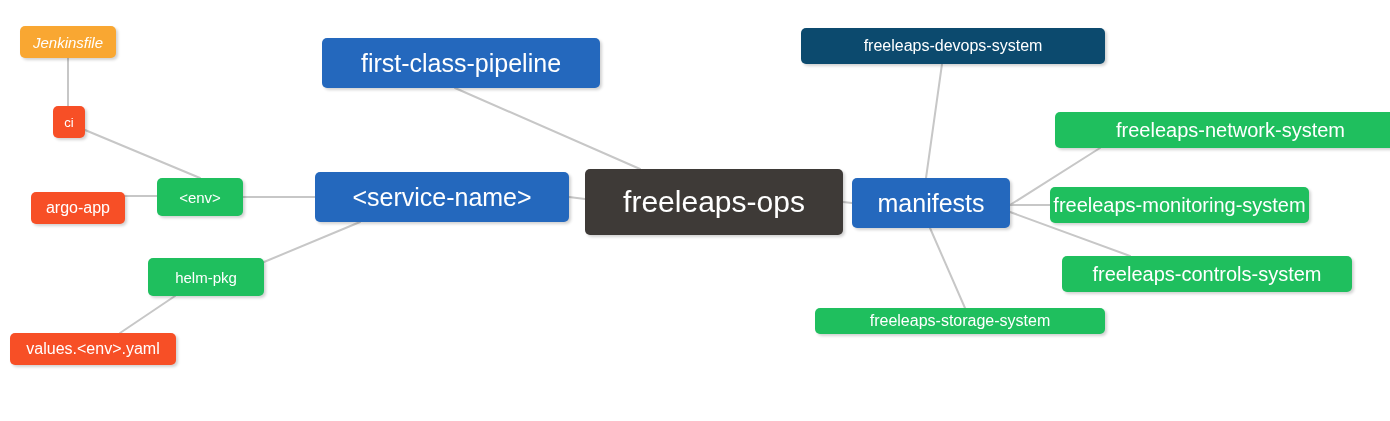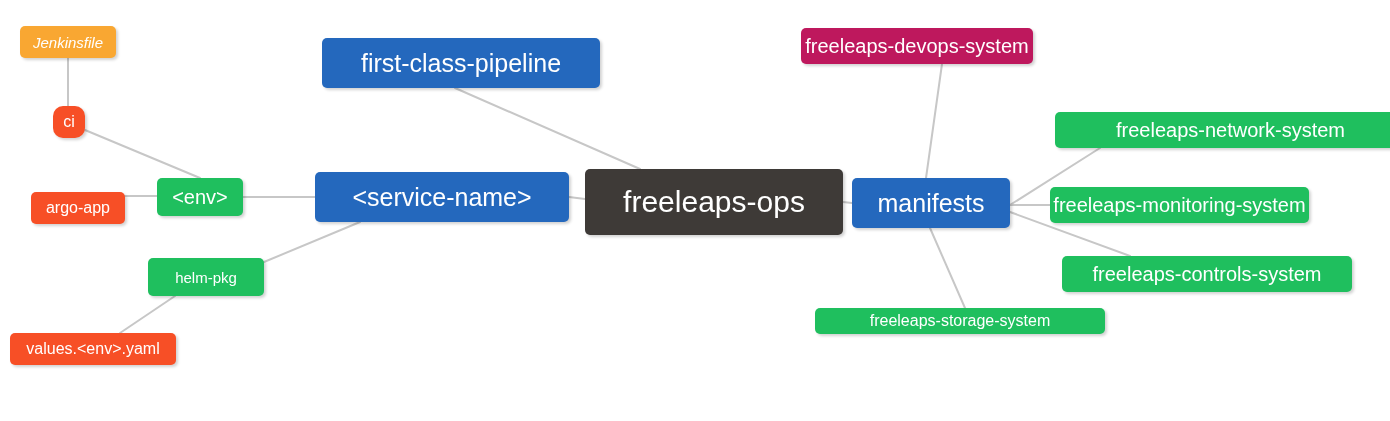--- a/index.html
+++ b/index.html
@@ -71,39 +71,39 @@
       </div>
       <div class="node" style="left: 315px; top: 172px; width: 254px; height: 50px; background: rgb(36, 104, 189); font-size: 25px;">
         <span class="node-label">&lt;service-name&gt;</span>
       </div>
       <div class="node" style="left: 322px; top: 38px; width: 278px; height: 50px; background: rgb(36, 104, 189); font-size: 25px;">
         <span class="node-label">first-class-pipeline</span>
       </div>
       <div class="node" style="left: 852px; top: 178px; width: 158px; height: 50px; background: rgb(36, 104, 189); font-size: 25px;">
         <span class="node-label">manifests</span>
       </div>
-      <div class="node" style="left: 157px; top: 178px; width: 86px; height: 38px; background: rgb(31, 191, 94); font-size: 20px;">
+      <div class="node" style="left: 157px; top: 178px; width: 86px; height: 38px; background: rgb(31, 191, 94); font-size: 15px;">
         <span class="node-label">&lt;env&gt;</span>
       </div>
       <div class="node" style="left: 148px; top: 258px; width: 116px; height: 38px; background: rgb(31, 191, 94); font-size: 15px;">
         <span class="node-label">helm-pkg</span>
       </div>
       <div class="node" style="left: 20px; top: 26px; width: 96px; height: 32px; background: rgb(249, 167, 50); font-size: 15px; font-style: italic;">
         <span class="node-label">Jenkinsfile</span>
       </div>
-      <div class="node" style="left: 53px; top: 106px; width: 32px; height: 32px; background: rgb(247, 79, 38); font-size: 16px; border-radius: 10px;">
+      <div class="node" style="left: 53px; top: 106px; width: 32px; height: 32px; background: rgb(247, 79, 38); font-size: 13px;">
         <span class="node-label">ci</span>
       </div>
       <div class="node" style="left: 31px; top: 180px; width: 94px; height: 32px; background: rgb(247, 79, 38); font-size: 16px; margin-top: 12px;">
         <span class="node-label">argo-app</span>
       </div>
       <div class="node" style="left: 10px; top: 333px; width: 166px; height: 32px; background: rgb(247, 79, 38); font-size: 16px;">
         <span class="node-label">values.&lt;env&gt;.yaml</span>
       </div>
-      <div class="node" style="left: 801px; top: 28px; width: 232px; height: 36px; background: #be185d; font-size: 20px;">
+      <div class="node" style="left: 801px; top: 28px; width: 304px; height: 36px; background: #0c4a6e; font-size: 16px;">
         <span class="node-label">freeleaps-devops-system</span>
       </div>
       <div class="node" style="left: 1055px; top: 112px; width: 351px; height: 36px; background: rgb(31, 191, 94); font-size: 20px;">
         <span class="node-label">freeleaps-network-system</span>
       </div>
       <div class="node" style="left: 1050px; top: 187px; width: 259px; height: 36px; background: rgb(31, 191, 94); font-size: 20px;">
         <span class="node-label">freeleaps-monitoring-system</span>
       </div>
       <div class="node" style="left: 1062px; top: 256px; width: 290px; height: 36px; background: rgb(31, 191, 94); font-size: 20px;">
         <span class="node-label">freeleaps-controls-system</span>

